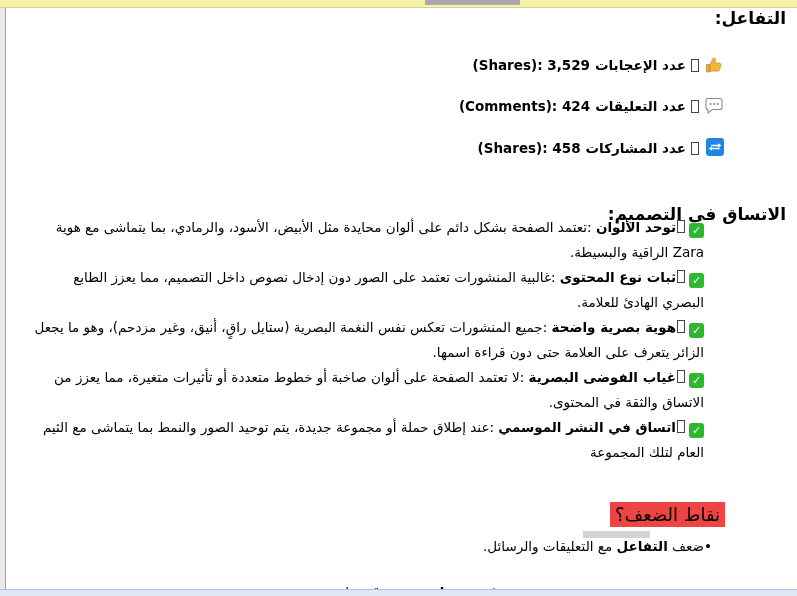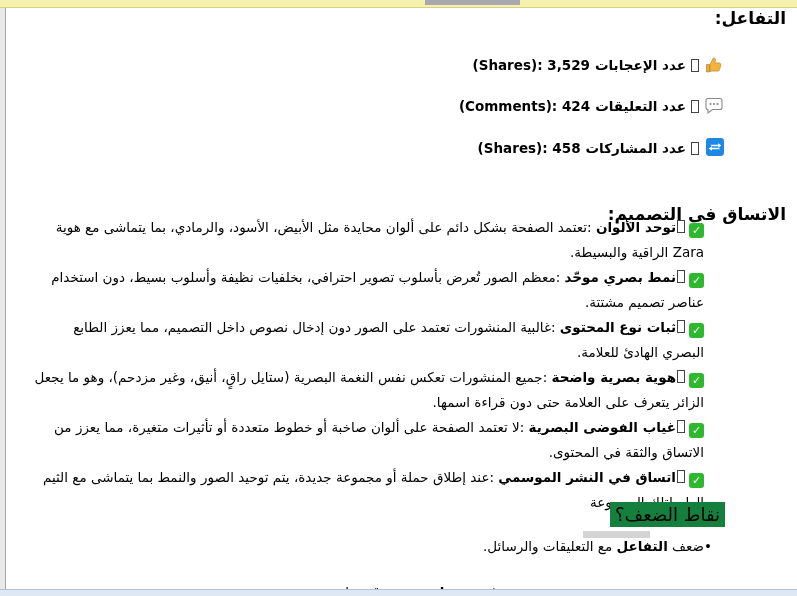--- a/index.html
+++ b/index.html
@@ -30,21 +30,21 @@
   .tofu { display:inline-block; width:6px; height:11px; border:1px solid #444;
     vertical-align:-1px; margin:0 1px; }
 
   .checklist { position:absolute; top:207px; right:0; left:0; }
   .item { margin:0 93px 0 25px; line-height:25px; font-size:13.5px; text-align:right; }
   .check { display:inline-block; width:15px; height:15px; background:#2eb82e;
     border-radius:3px; color:#fff; font-size:11px; font-weight:bold; line-height:15px;
     text-align:center; vertical-align:-2px; margin-left:3px; }
 
   .weak-title { position:absolute; top:494px; right:72px; font-size:18px;
-    background:#15803d; padding:2px 5px; }
+    background:#ef4444; padding:2px 5px; }
   .hl-bar { position:absolute; top:523px; right:147px; width:67px; height:7px;
     background:#d4d4d4; }
 
   .wp { position:absolute; margin:0; font-size:13.5px; white-space:nowrap; }
   .wp1 { top:530px; right:85px; }
   .wp2 { top:567px; right:262px;margin-top:9px; }
 </style>
 </head>
 <body>
 
@@ -93,21 +93,20 @@
       </span>
       <span class="tofu"></span>
       <span>عدد المشاركات</span>
       <span class="slat"><span>(Shares):</span> <span>458</span></span>
     </div>
 
     <div class="h2">الاتساق في التصميم:</div>
 
     <div class="checklist">
       <p class="item"><span class="check">✓</span><span class="tofu"></span><b>توحد الألوان</b><span> :تعتمد الصفحة بشكل دائم على ألوان محايدة مثل الأبيض، الأسود، والرمادي، بما يتماشى مع هوية Zara الراقية والبسيطة.</span></p>
-      <p class="item"><span class="check">✓</span><span class="tofu"></span><b>نمط بصري موحّد</b><span> :معظم الصور تُعرض بأسلوب تصوير احترافي، بخلفيات نظيفة وأسلوب بسيط، دون استخدام عناصر تصميم مشتتة.</span></p>
       <p class="item"><span class="check">✓</span><span class="tofu"></span><b>ثبات نوع المحتوى</b><span> :غالبية المنشورات تعتمد على الصور دون إدخال نصوص داخل التصميم، مما يعزز الطابع البصري الهادئ للعلامة.</span></p>
       <p class="item"><span class="check">✓</span><span class="tofu"></span><b>هوية بصرية واضحة</b><span> :جميع المنشورات تعكس نفس النغمة البصرية (ستايل راقٍ، أنيق، وغير مزدحم)، وهو ما يجعل الزائر يتعرف على العلامة حتى دون قراءة اسمها.</span></p>
       <p class="item"><span class="check">✓</span><span class="tofu"></span><b>غياب الفوضى البصرية</b><span> :لا تعتمد الصفحة على ألوان صاخبة أو خطوط متعددة أو تأثيرات متغيرة، مما يعزز من الاتساق والثقة في المحتوى.</span></p>
       <p class="item"><span class="check">✓</span><span class="tofu"></span><b>اتساق في النشر الموسمي</b><span> :عند إطلاق حملة أو مجموعة جديدة، يتم توحيد الصور والنمط بما يتماشى مع الثيم العام لتلك المجموعة</span></p>
     </div>
 
     <div class="weak-title">نقاط الضعف؟</div>
     <div class="hl-bar"></div>
 
     <p class="wp wp1"><span>•ضعف </span><b>التفاعل</b><span> مع التعليقات والرسائل.</span></p>

